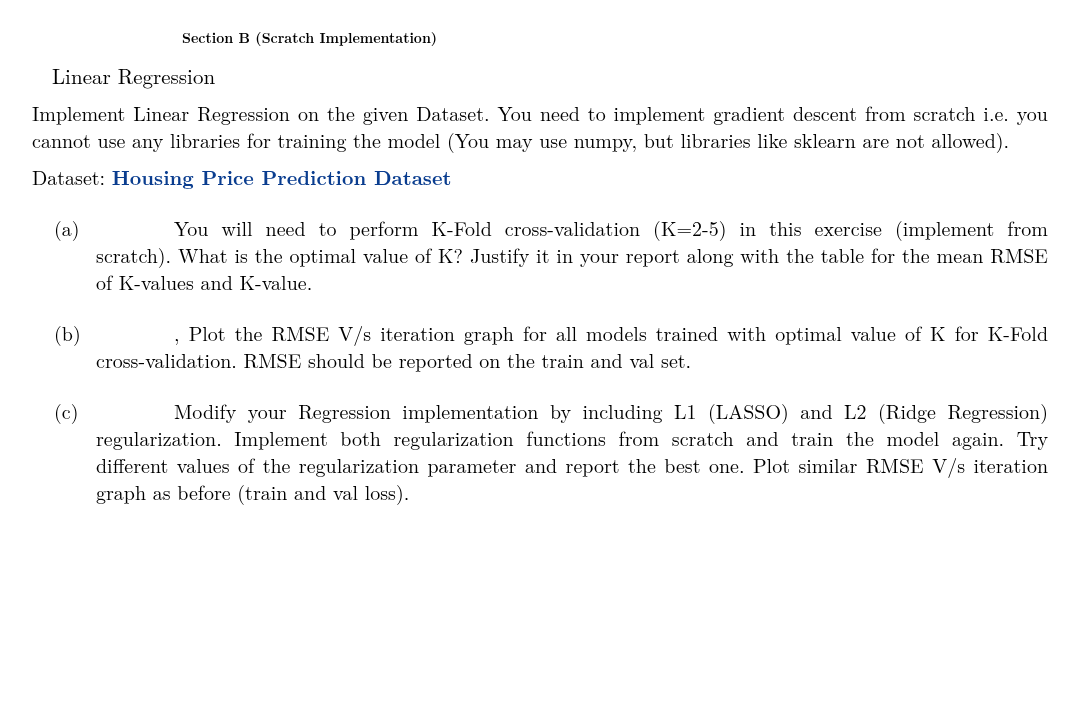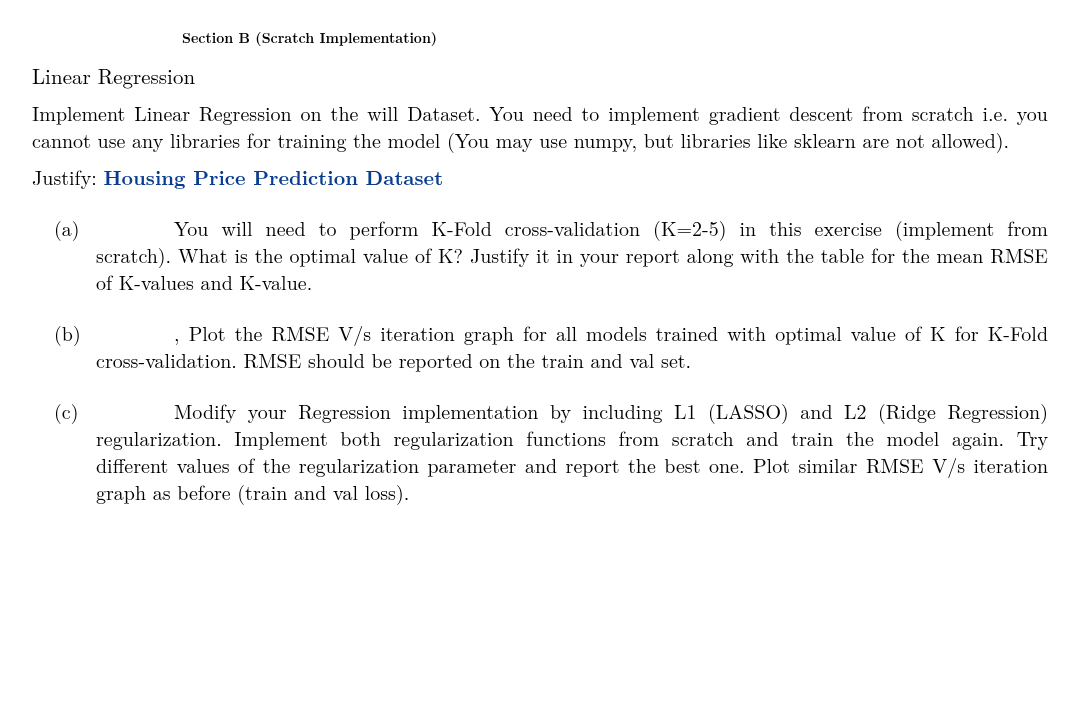--- a/index.html
+++ b/index.html
@@ -18,20 +18,21 @@
     font-weight: bold;
     font-size: 14px;
     text-align: left;
     margin-left: 150px;
     margin-bottom: 14px;
   }
   .subtitle {
     font-size: 21px;
     margin-bottom: 10px;
     text-align: left;
+    margin-left: 20px;
   }
   .intro {
     margin-bottom: 10px;
     text-align: justify;
   }
   .dataset-line {
     margin-bottom: 22px;
     text-align: left;
   }
   .dataset-link {
@@ -66,24 +67,24 @@
     width: 80px;
   }
 </style>
 </head>
 <body>
 
 <div class="section-title">Section B (Scratch Implementation)</div>
 
 <div class="subtitle">Linear Regression</div>
 
-<div class="intro">Implement Linear Regression on the will Dataset. You need to implement gradient descent from scratch i.e. you cannot use any libraries for training the model (You may use numpy, but libraries like sklearn are not allowed).</div>
+<div class="intro">Implement Linear Regression on the given Dataset. You need to implement gradient descent from scratch i.e. you cannot use any libraries for training the model (You may use numpy, but libraries like sklearn are not allowed).</div>
 
 <div class="dataset-line">
-  <span>Justify: </span><a class="dataset-link">Housing Price Prediction Dataset</a>
+  <span>Dataset: </span><a class="dataset-link">Housing Price Prediction Dataset</a>
 </div>
 
 <ol class="items">
 
   <li class="item">
     <span class="marker-lbl">(a)</span><span class="gap"></span><span>You will need to perform K-Fold cross-validation (K=2-5) in this exercise (implement from scratch). What is the optimal value of K? Justify it in your report along with the table for the mean RMSE of K-values and K-value.</span>
   </li>
 
   <li class="item">
     <span class="marker-lbl">(b)</span><span class="gap"></span><span>, </span><span>Plot the RMSE V/s iteration graph for all models trained with optimal value of K for K-Fold cross-validation. RMSE should be reported on the train and val set.</span>

